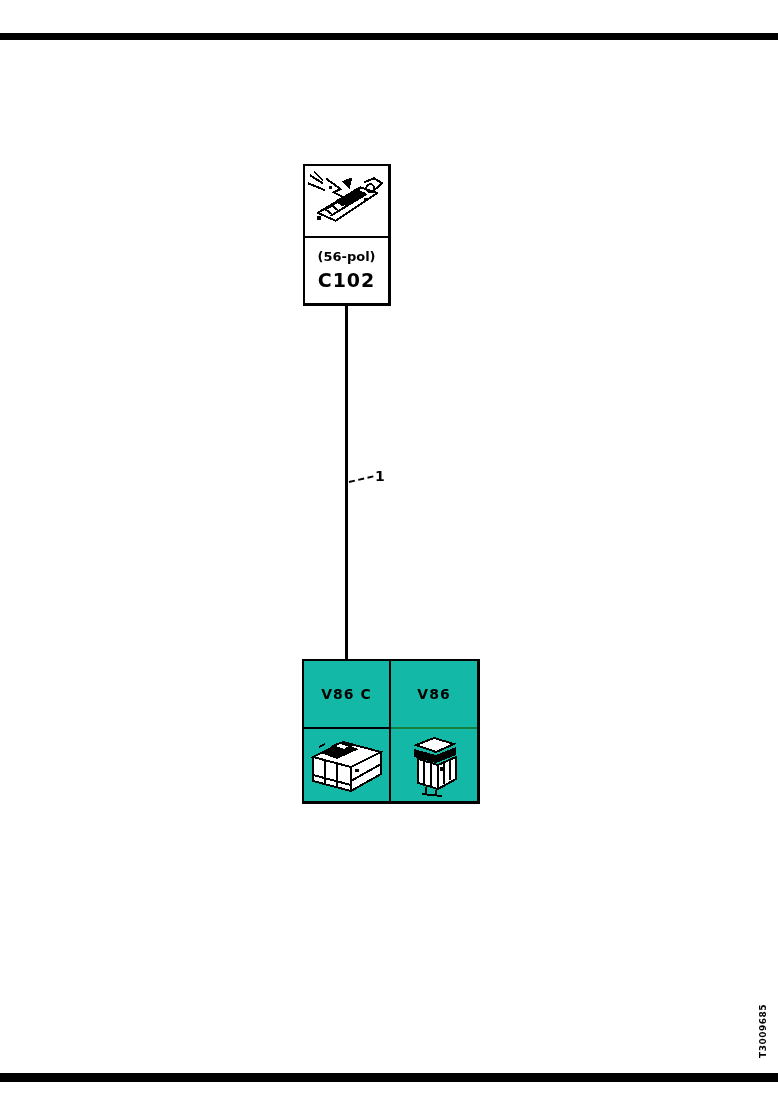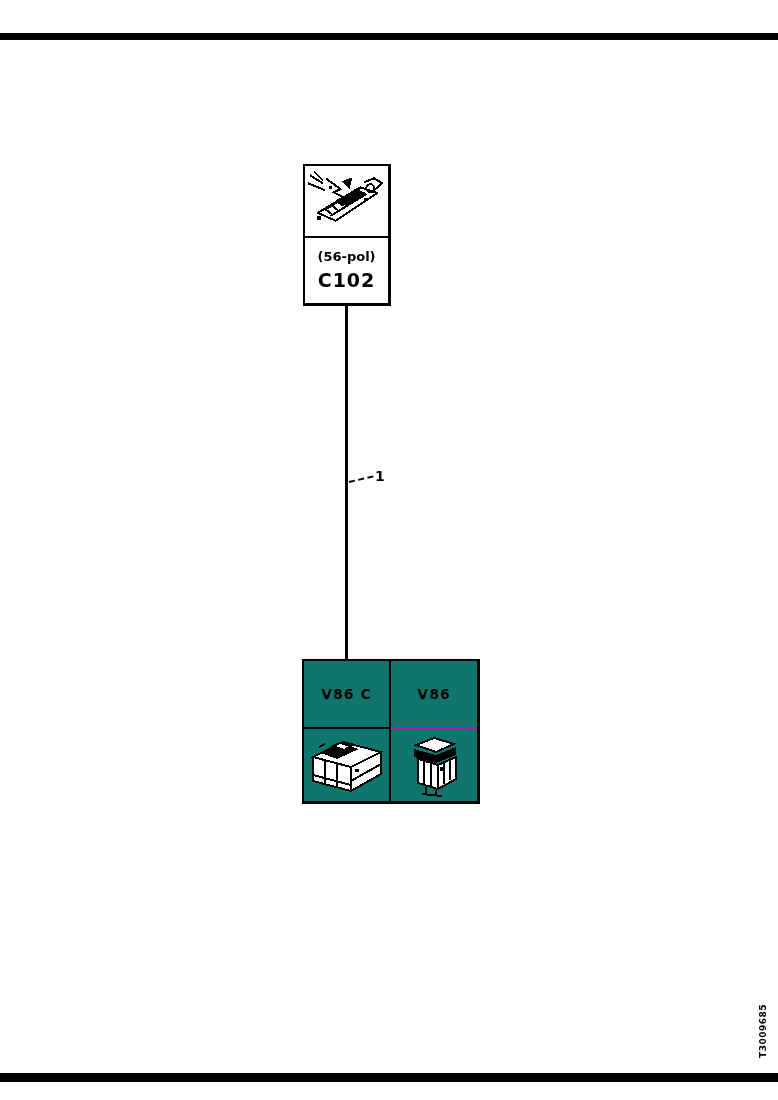--- a/index.html
+++ b/index.html
@@ -28,26 +28,26 @@
   
   .cable-line{position:absolute;left:345px;top:304px;width:3px;height:357px;background:#000;}
   .leader{position:absolute;left:349px;top:481px;width:25px;height:0;
     border-top:2px dashed #000;transform:rotate(-13deg);transform-origin:left center;}
   .callout-number{position:absolute;left:375px;top:468px;font-size:14px;font-weight:700;}
 
   
   .component-grid{
     position:absolute;left:302px;top:659px;width:178px;height:145px;
     border:2px solid #000;border-right-width:3px;border-bottom-width:3px;
-    box-sizing:border-box;background:#0f766e;
+    box-sizing:border-box;background:#14b8a6;
     display:grid;grid-template-columns:87px 1fr;grid-template-rows:68px 1fr;
   }
   .cell{display:flex;align-items:center;justify-content:center;overflow:hidden;box-sizing:border-box;}
   .cell-tl{border-right:2px solid #000;border-bottom:2px solid #000;}
-  .cell-tr{border-bottom:2px solid #a21caf;}
+  .cell-tr{border-bottom:2px solid #15803d;}
   .cell-bl{border-right:2px solid #000;}
   .cell-label{font-size:14px;font-weight:700;letter-spacing:1px;}
 
   
   .figure-code{
     position:absolute;left:758px;top:1058px;transform:rotate(-90deg);transform-origin:left top;
     font-size:9px;font-weight:700;letter-spacing:0.5px;white-space:nowrap;
   }
   svg{display:block;}
 </style>

